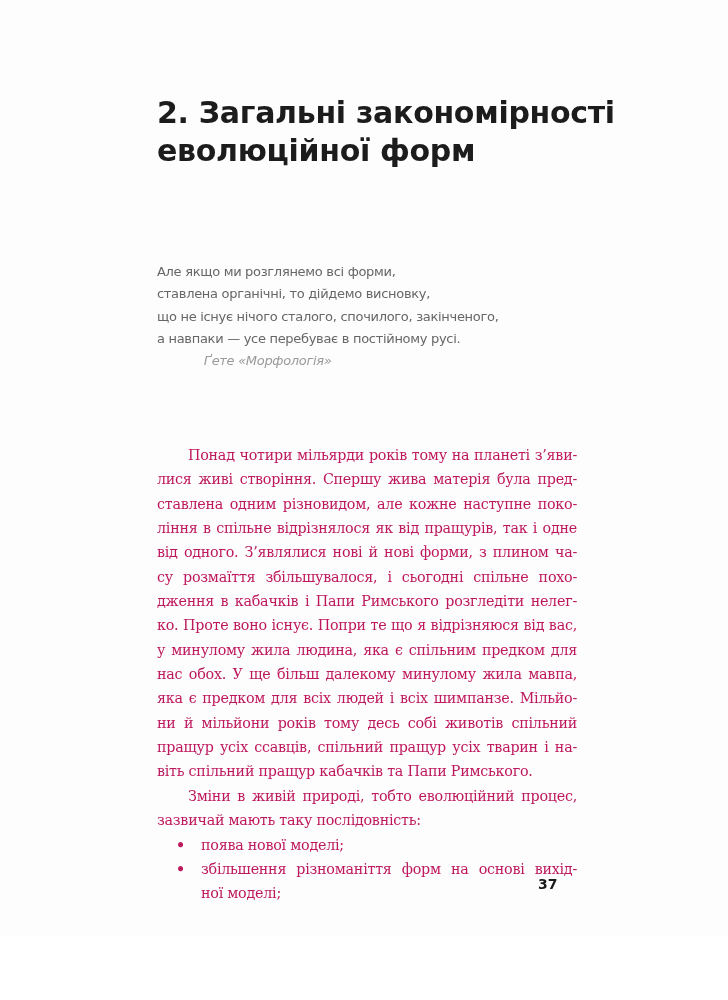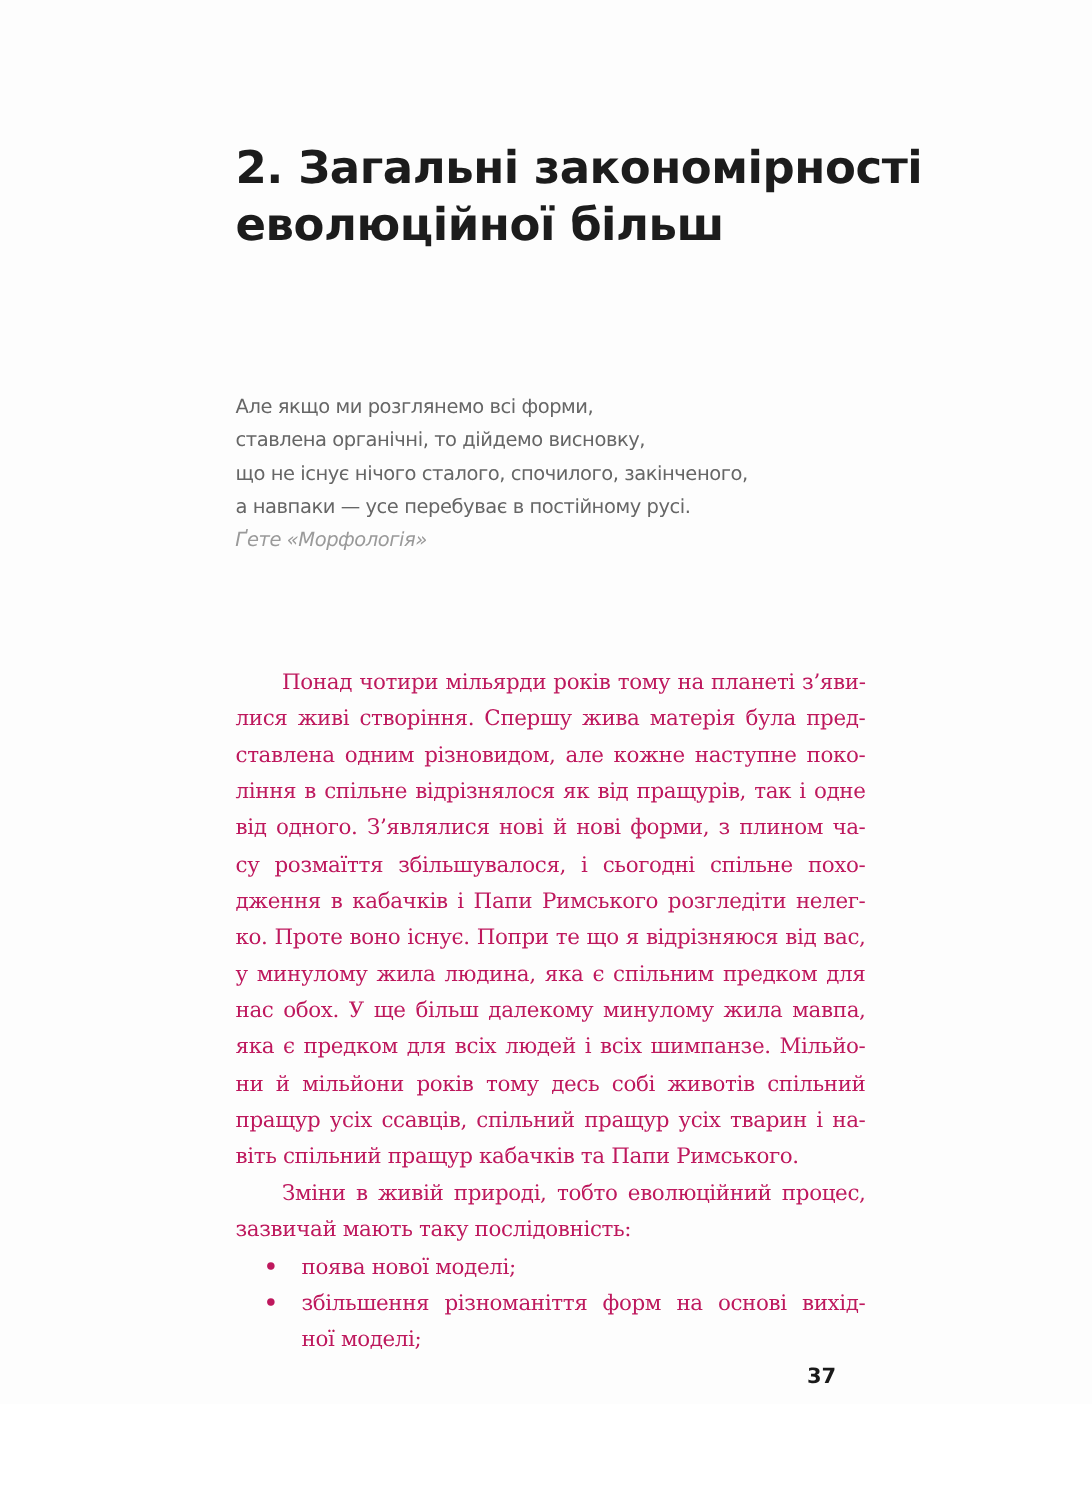--- a/index.html
+++ b/index.html
@@ -44,20 +44,21 @@
     line-height: 22.3px;
     color: #666666;
     letter-spacing: -0.3px;
   }
   .epigraph .line { display: block; white-space: nowrap; }
   .epigraph .attribution {
     display: block;
     font-style: italic;
     color: #9a9a9a;
     white-space: nowrap;
+    margin-left: 47px;
   }
 
   .body-text {
     position: absolute;
     left: 157px;
     top: 443px;
     width: 420px;
     font-family: "DejaVu Serif", serif;
     font-size: 14.3px;
     line-height: 24.35px;
@@ -91,31 +92,30 @@
   .body-text .cont { padding-left: 44px; display: block; height: 24.35px; white-space: nowrap; }
 
   .page-number {
     position: absolute;
     left: 538px;
     top: 876px;
     font-family: "DejaVu Sans", sans-serif;
     font-weight: bold;
     font-size: 14px;
     color: #1a1a1a;
-    margin-top: 34px;
   }
 </style>
 </head>
 <body>
 
 <div class="page">
 
   <h1 class="chapter-title">
     <span>2. Загальні закономірності</span>
-    <span>еволюційної більш</span>
+    <span>еволюційної форм</span>
   </h1>
 
   <div class="epigraph">
     <span class="line">Але якщо ми розглянемо всі форми,</span>
     <span class="line">ставлена органічні, то дійдемо висновку,</span>
     <span class="line">що не існує нічого сталого, спочилого, закінченого,</span>
     <span class="line">а навпаки — усе перебуває в постійному русі.</span>
     <span class="attribution">Ґете «Морфологія»</span>
   </div>
 

